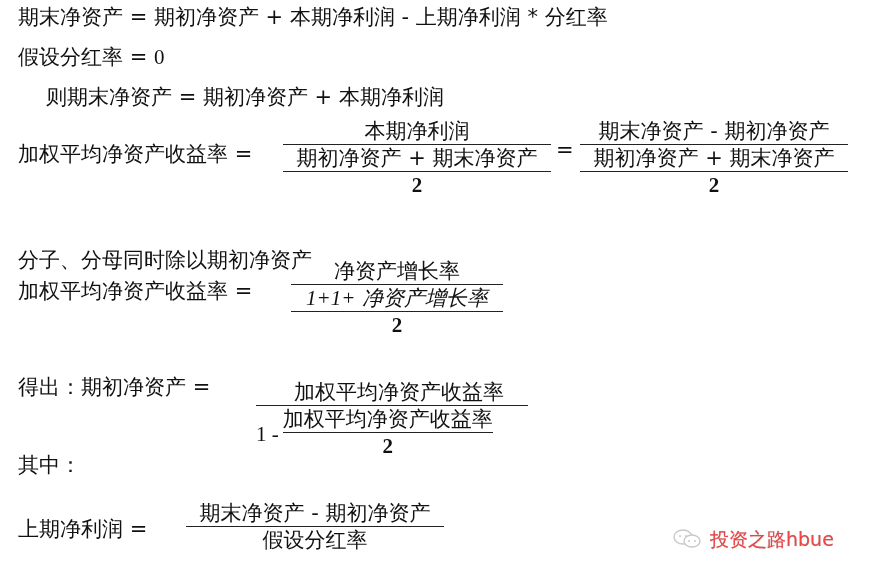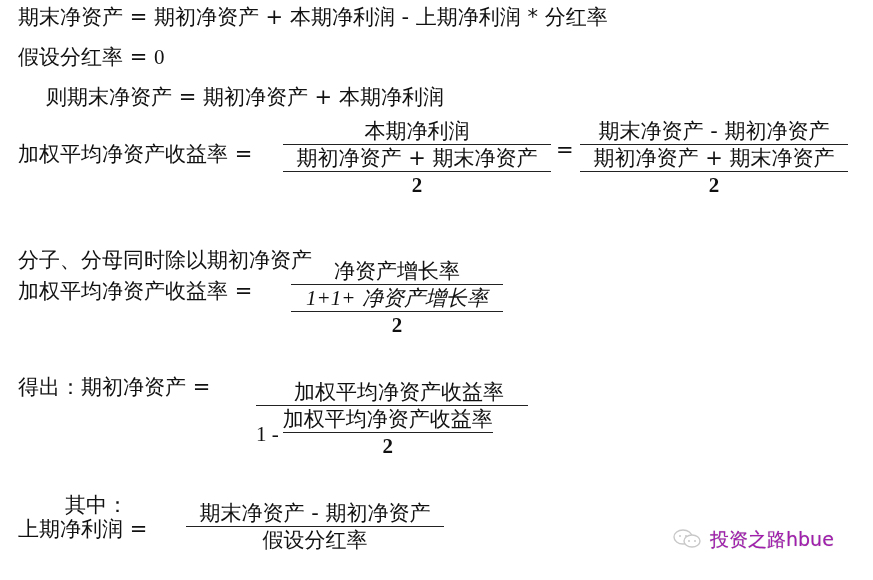--- a/index.html
+++ b/index.html
@@ -9,21 +9,21 @@
     font-size: 21px;
   }
   .line { position: absolute; left: 18px; white-space: nowrap; line-height: 26px; }
   .num { font-family: "Liberation Serif", serif; font-weight: bold; }
   .frac { position: absolute; text-align: center; white-space: nowrap; }
   .frac .numr { display: block; line-height: 26px; }
   .frac .bar { display: block; border-top: 1.5px solid #222; }
   .frac .den { display: block; line-height: 26px; }
   .abs { position: absolute; white-space: nowrap; line-height: 26px; text-align: right; }
   .watermark {
-    position: absolute; left: 672px; top: 527px; color: #a21caf;
+    position: absolute; left: 672px; top: 527px; color: #ef4444;
     font-size: 19px; white-space: nowrap;
     text-shadow: 0 0 1px #aaa;
   }
   .wm-icon { display: inline-block; width: 32px; height: 22px; vertical-align: -4px; margin-right: 6px; }
 </style>
 </head>
 <body>
 
 <div class="line" style="top:4px;">期末净资产 = 期初净资产 + 本期净利润 - 上期净利润 * 分红率</div>
 
@@ -64,21 +64,21 @@
   <span class="bar"></span>
   <span style="display:flex; align-items:center;">
     <span class="num" style="font-weight:normal; margin-right:4px; margin-top:4px;">1 -</span>
     <span style="display:inline-block; text-align:center;">
       <span class="den" style="border-bottom:1.5px solid #222;">加权平均净资产收益率</span>
       <span class="den num">2</span>
     </span>
   </span>
 </div>
 
-<div class="line" style="top:492px;margin-left:47px;">其中：</div>
+<div class="line" style="top:452px;">其中：</div>
 
 <div class="abs" style="left:18px; top:516px;">上期净利润 =</div>
 <div class="frac" style="left:186px; top:500px; width:258px;">
   <span class="numr">期末净资产 - 期初净资产</span>
   <span class="bar"></span>
   <span class="den">假设分红率</span>
 </div>
 
 <div class="watermark">
   <svg class="wm-icon" viewBox="0 0 32 22">

